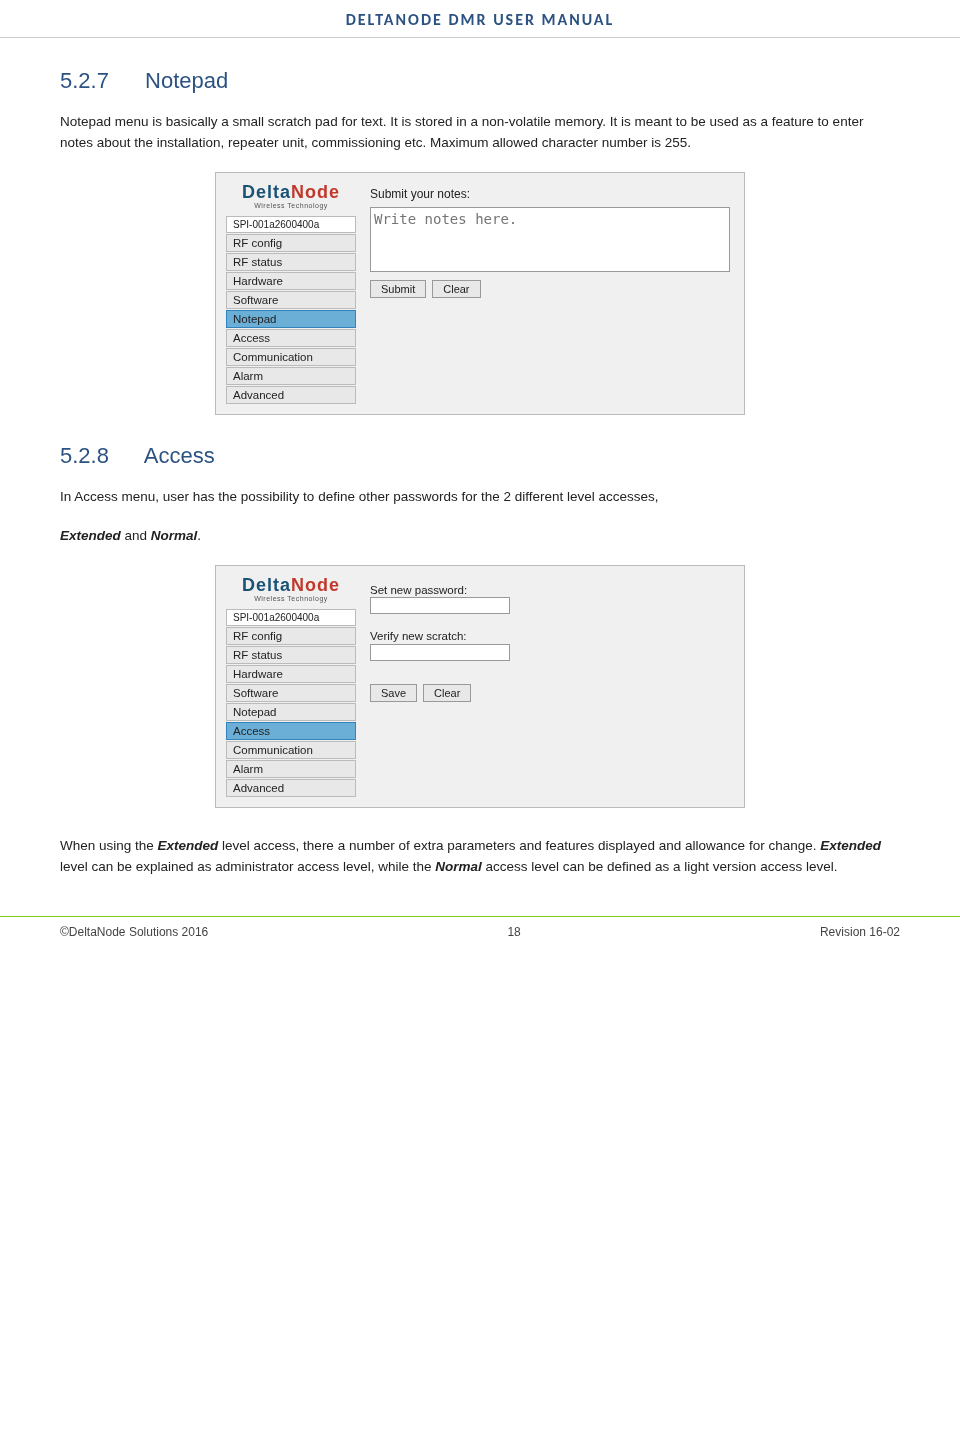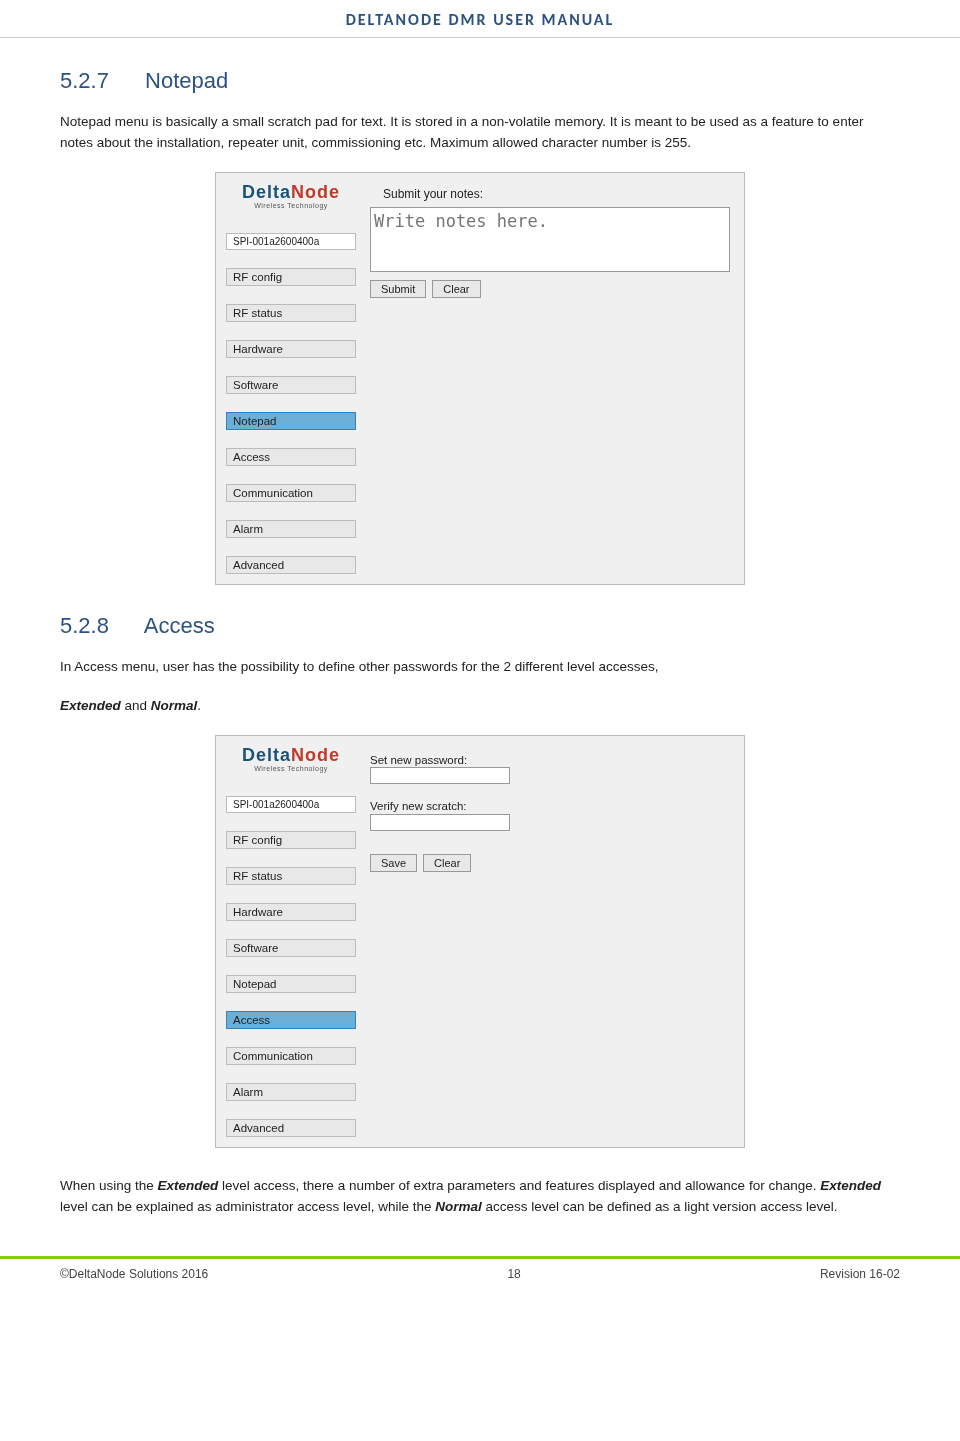--- a/index.html
+++ b/index.html
@@ -62,21 +62,21 @@
       flex-direction: row;
       min-height: 230px;
       padding: 10px;
     }
 
     .sidebar {
       width: 130px;
       flex-shrink: 0;
       display: flex;
       flex-direction: column;
-      gap: 18px;
+      gap: 1px;
       margin-right: 10px;
     }
 
     .sidebar-logo {
       margin-bottom: 6px;
       display: flex;
       flex-direction: column;
       align-items: center;
     }
 
@@ -124,30 +124,29 @@
       flex: 1;
       display: flex;
       flex-direction: column;
       padding: 4px 4px 4px 4px;
     }
 
     .panel-label {
       font-size: 12px;
       color: #222;
       margin-bottom: 6px;
-      margin-left: 13px;
     }
 
     .notes-textarea {
       width: 100%;
       height: 65px;
       border: 1px solid #999;
       background: #fff;
       resize: none;
-      font-size: 17px;
+      font-size: 14px;
       padding: 3px;
       color: #888;
       margin-bottom: 6px;
     }
 
     .button-row {
       display: flex;
       gap: 6px;
       margin-top: 2px;
     }
@@ -193,21 +192,21 @@
 
     .form-select {
       font-size: 11px;
       border: 1px solid #999;
       background: #fff;
       padding: 1px 2px;
       height: 18px;
     }
 
     .page-footer {
-      border-top: 3px solid #84cc16;
+      border-top: 1px solid #84cc16;
       padding: 8px 60px;
       display: flex;
       justify-content: space-between;
       font-size: 12px;
       color: #444;
       margin-top: auto;
     }
   </style>
 </head>
 <body>

